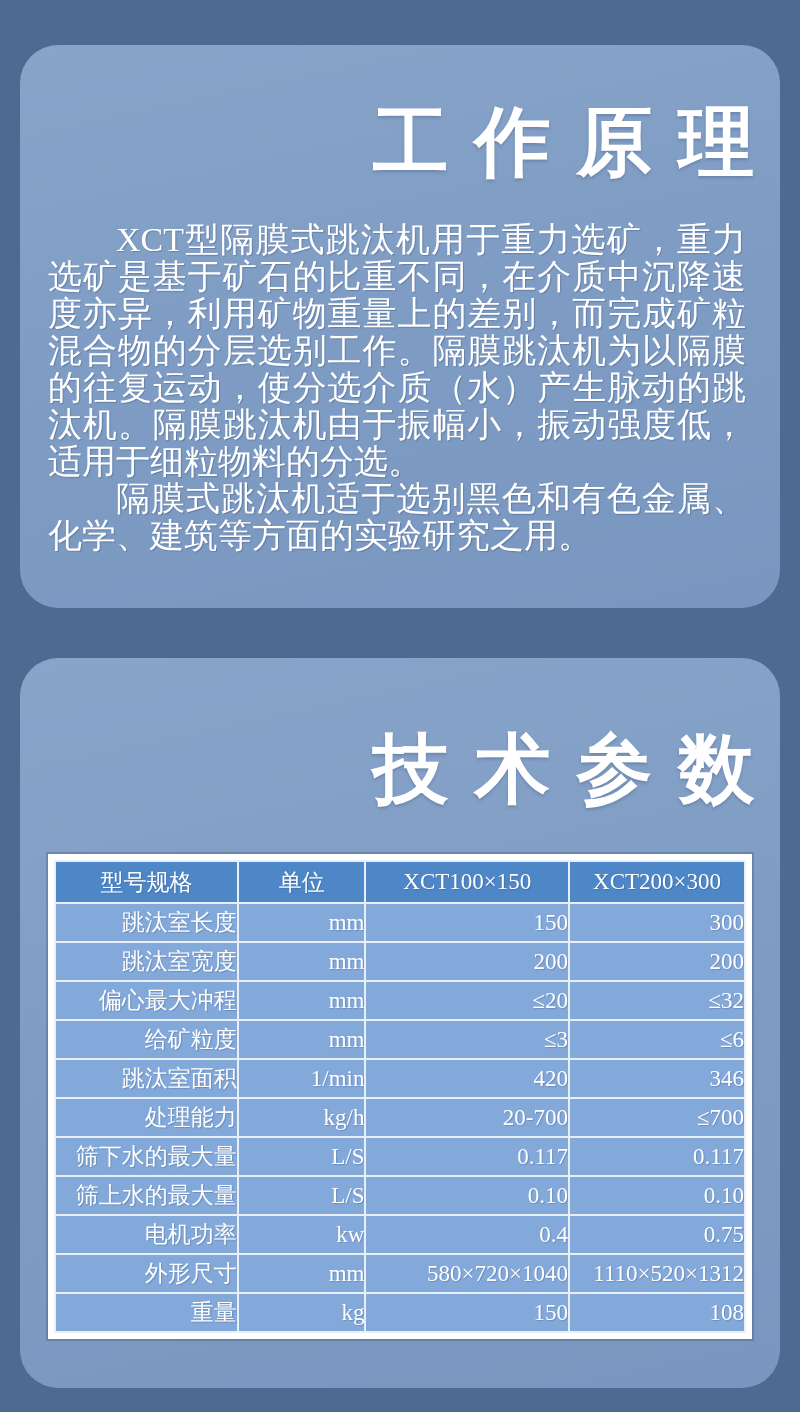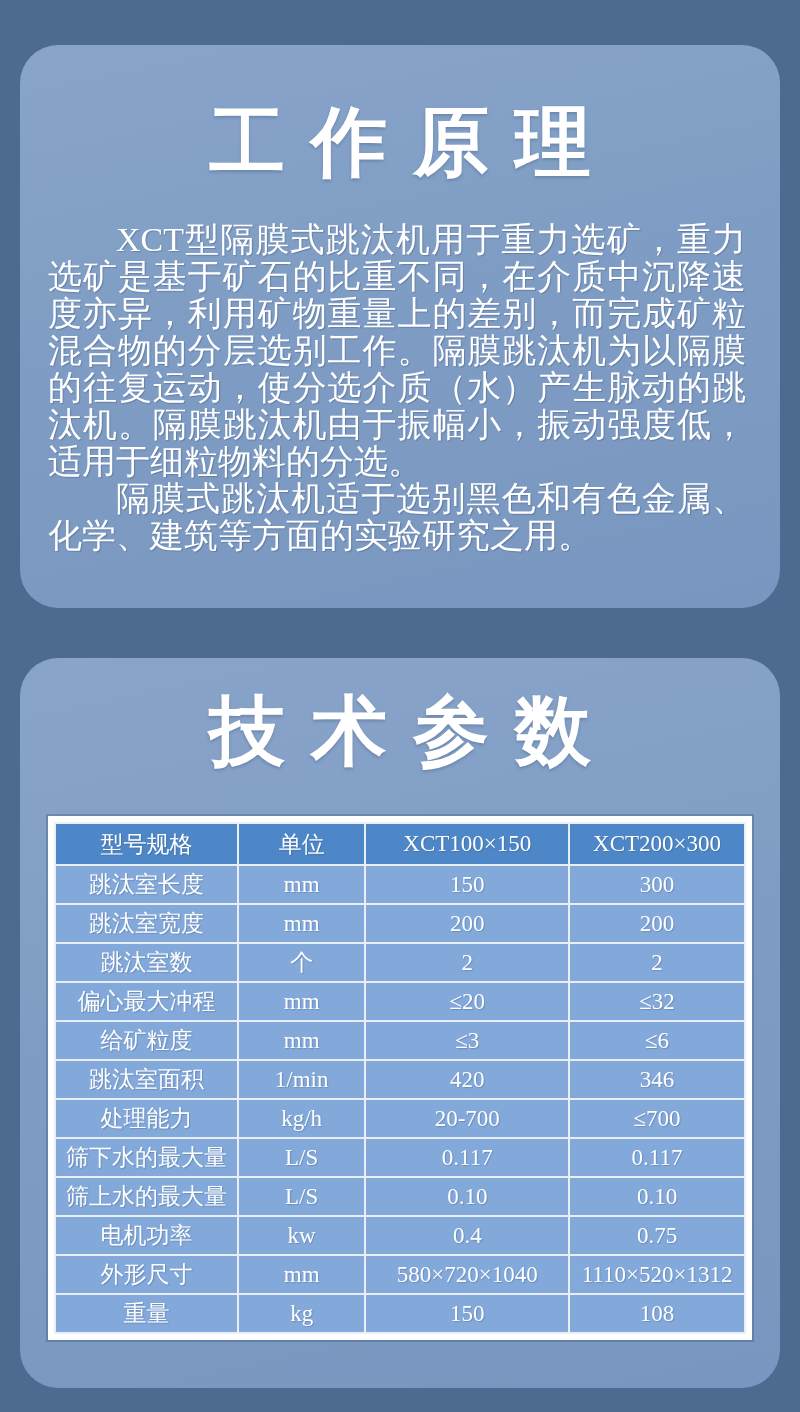--- a/index.html
+++ b/index.html
@@ -23,31 +23,31 @@
     width:760px;
     border-radius:38px;
     background:linear-gradient(168deg,var(--card-top) 0%,#7f9dc4 45%,var(--card-bottom) 100%);
     box-sizing:border-box;
   }
   .card1{margin-top:45px;height:563px;}
   .card2{margin-top:50px;height:730px;}
   .big-title{
     margin:0;
     padding-top:56px;
-    text-align:center;
+    text-align:right;
     color:var(--text);
     font-family:"Liberation Sans","DejaVu Sans",sans-serif;
     font-weight:900;
     font-size:76px;
     line-height:82px;
     letter-spacing:.34em;
     text-indent:.34em;
     text-shadow:0 2px 3px rgba(40,60,95,.25);
   }
-  .card2 .big-title{padding-top:32px;}
+  .card2 .big-title{padding-top:70px;}
   .principle-text{
     margin:38px 34px 0 28px;
   }
   .principle-text p{
     margin:0;
     color:var(--text);
     font-size:34px;
     line-height:37px;
     text-align:justify;
     text-justify:inter-ideograph;
@@ -71,21 +71,21 @@
     vertical-align:middle;
     color:var(--text);
     font-weight:normal;
     font-size:23px;
     padding:0;
     overflow:hidden;
     white-space:nowrap;
     text-shadow:1px 1px 1px rgba(40,60,95,.25);
   }
   th{height:40px;background:var(--header-bg);}
-  td{height:37px;background:var(--row-bg);}
+  td{height:37px;background:var(--row-bg);text-align:right;}
   col.c1{width:26.5%;} col.c2{width:18.5%;} col.c3{width:29.5%;} col.c4{width:25.5%;}
 </style>
 </head>
 <body>
 
 <div>
 
   <section class="card card1">
     <h1 class="big-title">工作原理</h1>
     <div class="principle-text" id="principle-paragraphs">
@@ -117,26 +117,20 @@
               <td>跳汰室长度</td>
               <td>mm</td>
               <td>150</td>
               <td>300</td>
             </tr>
             <tr>
               <td>跳汰室宽度</td>
               <td>mm</td>
               <td>200</td>
               <td>200</td>
-            </tr>
-            <tr>
-              <td>跳汰室数</td>
-              <td>个</td>
-              <td>2</td>
-              <td>2</td>
             </tr>
             <tr>
               <td>偏心最大冲程</td>
               <td>mm</td>
               <td>≤20</td>
               <td>≤32</td>
             </tr>
             <tr>
               <td>给矿粒度</td>
               <td>mm</td>

